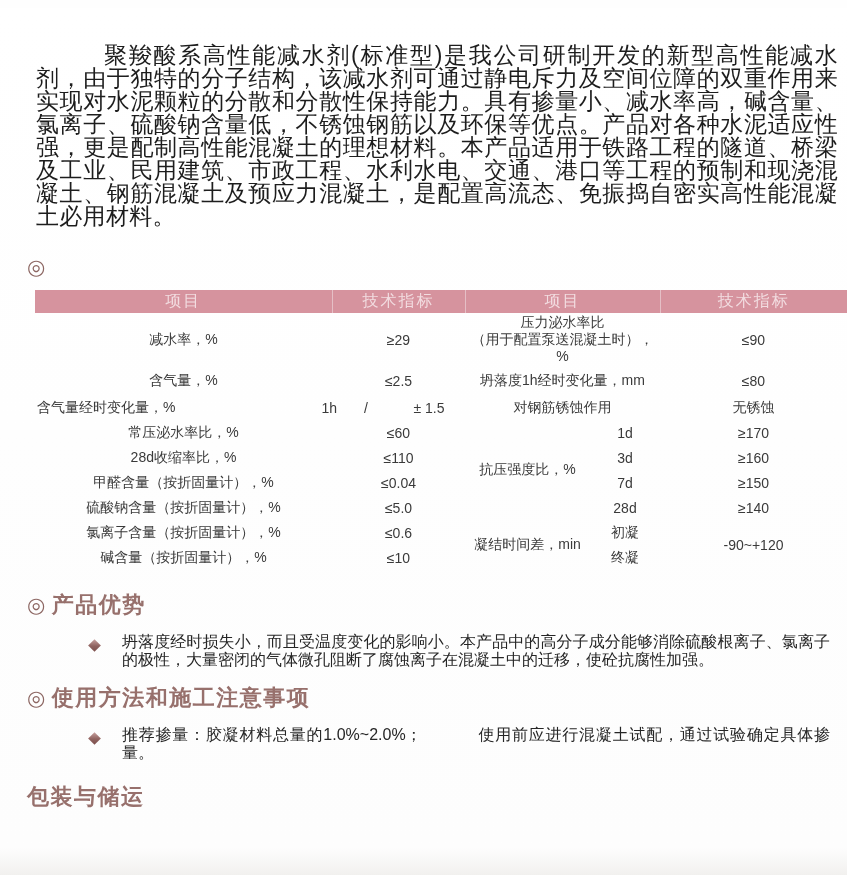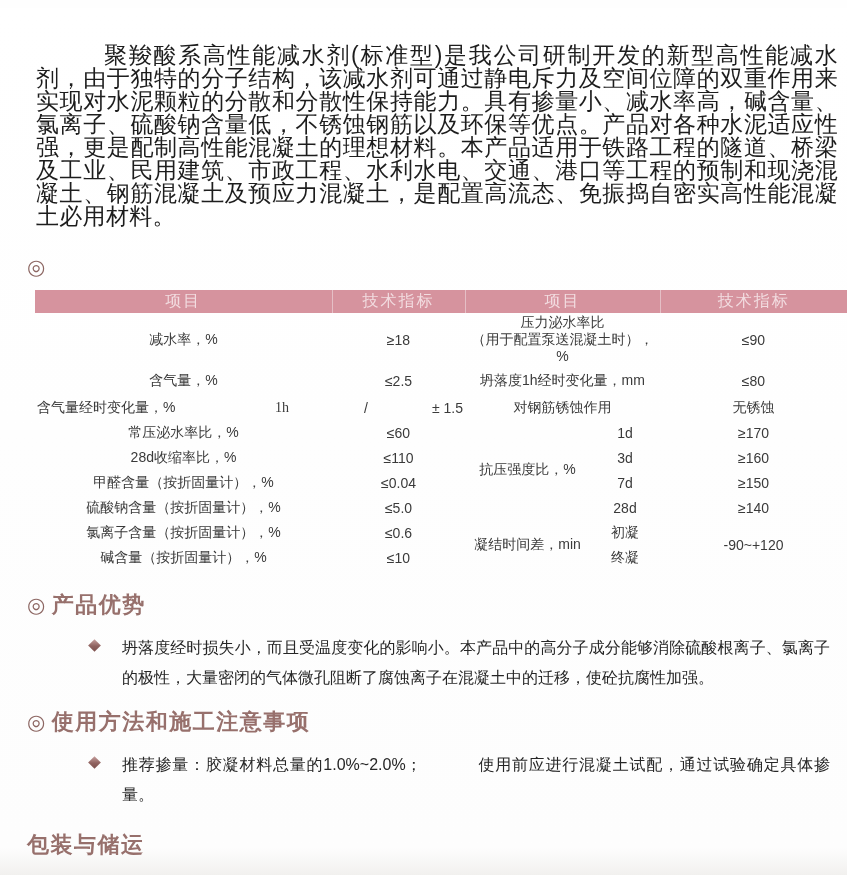--- a/index.html
+++ b/index.html
@@ -54,30 +54,30 @@
   .perf-table th + th{border-left:1px solid #e5bfc6;}
   .perf-table td{
     text-align:center;vertical-align:middle;
     padding:1px 2px;height:23px;
     font-size:14px;
   }
   .row-tall td{height:44px;}
   .two-line{line-height:17px;display:block;}
   .air-row{display:flex;align-items:center;}
   .air-row .lab{width:238px;text-align:left;}
-  .air-row .t{width:62px;text-align:left;font-family:Liberation Serif, serif;}
+  .air-row .t{width:62px;text-align:right;}
   .air-row .s{width:58px;text-align:center;}
-  .air-row .v{flex:1;text-align:right;}
+  .air-row .v{flex:1;text-align:center;}
 
   
   .bullets{margin:13px 0 0 88px;width:742px;}
   .bullet{
     display:flex;align-items:flex-start;
     margin-bottom:5px;
-    font-size:16px;line-height:30px;
+    font-size:16px;line-height:18px;
     color:#262626;text-align:justify;
   }
   .diamond{
     flex:none;width:9px;height:9px;
     transform:rotate(45deg);
     background:linear-gradient(135deg,#c9a2a0 0%,#8f625f 55%,#7d504d 100%);
     margin:8px 23px 0 2px;
   }
   .bullet-text{flex:1;}
   .usage-bullet .gap{display:inline-block;width:56px;}
@@ -110,21 +110,21 @@
       <tr>
         <th>项目</th>
         <th>技术指标</th>
         <th colspan="2">项目</th>
         <th>技术指标</th>
       </tr>
     </thead>
     <tbody>
       <tr class="row-tall">
         <td>减水率，%</td>
-        <td>≥18</td>
+        <td>≥29</td>
         <td colspan="2">
           <span class="two-line">压力泌水率比</span>
           <span class="two-line">（用于配置泵送混凝土时），%</span>
         </td>
         <td>≤90</td>
       </tr>
       <tr style="height:29px">
         <td>含气量，%</td>
         <td>≤2.5</td>
         <td colspan="2">坍落度1h经时变化量，mm</td>

